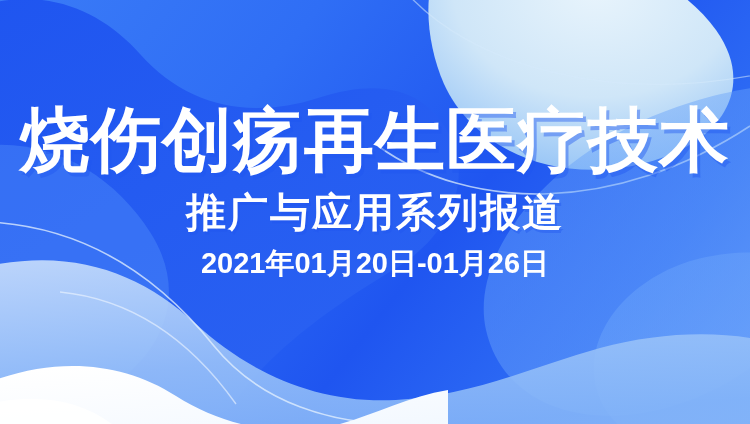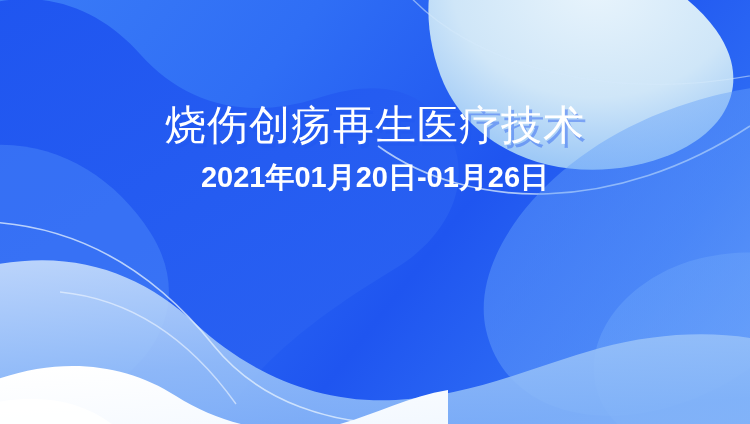--- a/index.html
+++ b/index.html
@@ -29,23 +29,23 @@
     top: 0;
     width: 750px;
     height: 424px;
     display: flex;
     flex-direction: column;
     align-items: center;
     justify-content: flex-start;
   }
   .title {
     margin-top: 104px;
-    font-size: 41px;
+    font-size: 70px;
     line-height: 1.04;
-    font-weight: normal;
+    font-weight: bold;
     color: #ffffff;
     letter-spacing: 1px;
     white-space: nowrap;
     text-shadow: 3px 4px 0 rgba(31, 85, 240, 0.42);
   }
   .subtitle {
     margin-top: 14px;
     font-size: 40px;
     line-height: 1.05;
     font-weight: bold;
@@ -125,16 +125,17 @@
     <path d="M 60 292 C 140 300 196 348 236 404" fill="none" stroke="#f0f7ff" stroke-width="1.4" opacity="0.6"></path>
 
     <path d="M -20 386 C 50 356 120 360 176 396 C 226 428 286 438 340 424
              C 376 414 410 396 448 390 L 448 440 L -20 440 Z" fill="url(#gWaveWhite)"></path>
 
     <path d="M -20 406 C 30 392 78 398 112 424 L -20 424 Z" fill="#ffffff" opacity="0.85"></path>
   </svg>
 
   <div id="content">
     <div class="title">烧伤创疡再生医疗技术</div>
+    <div class="subtitle">推广与应用系列报道</div>
     <div class="daterange">2021年01月20日-01月26日</div>
   </div>
 
 </div>
 
 </body></html>

